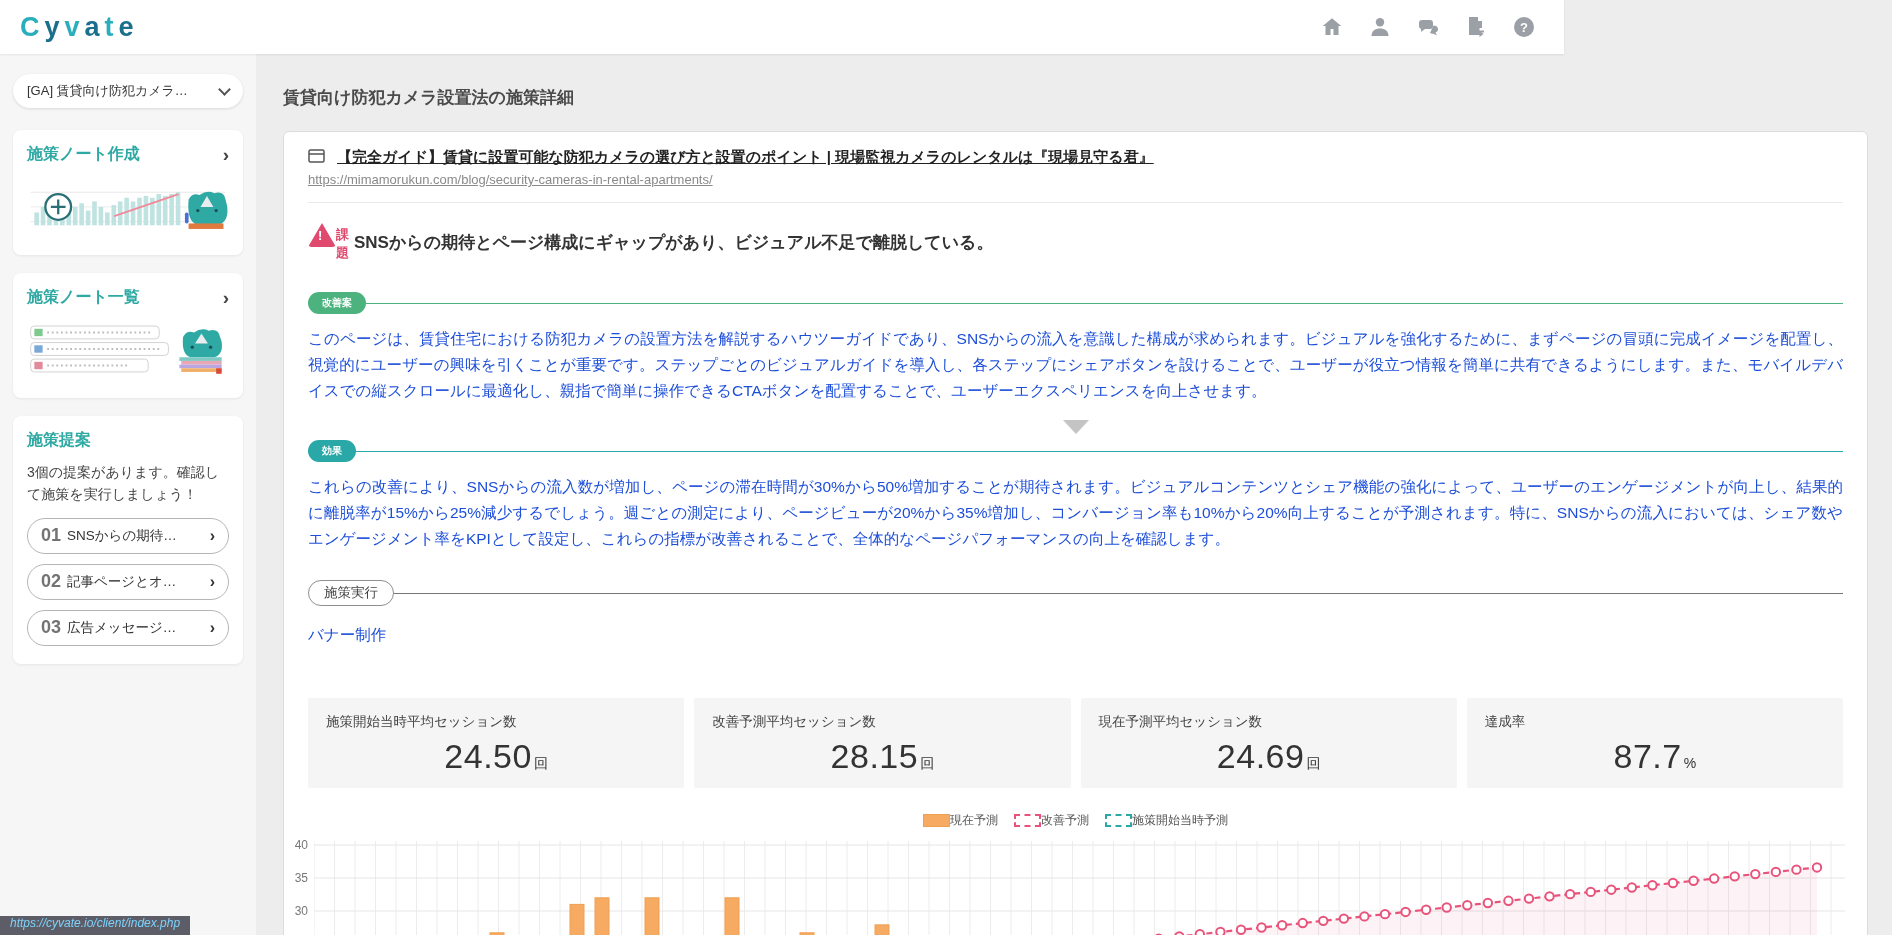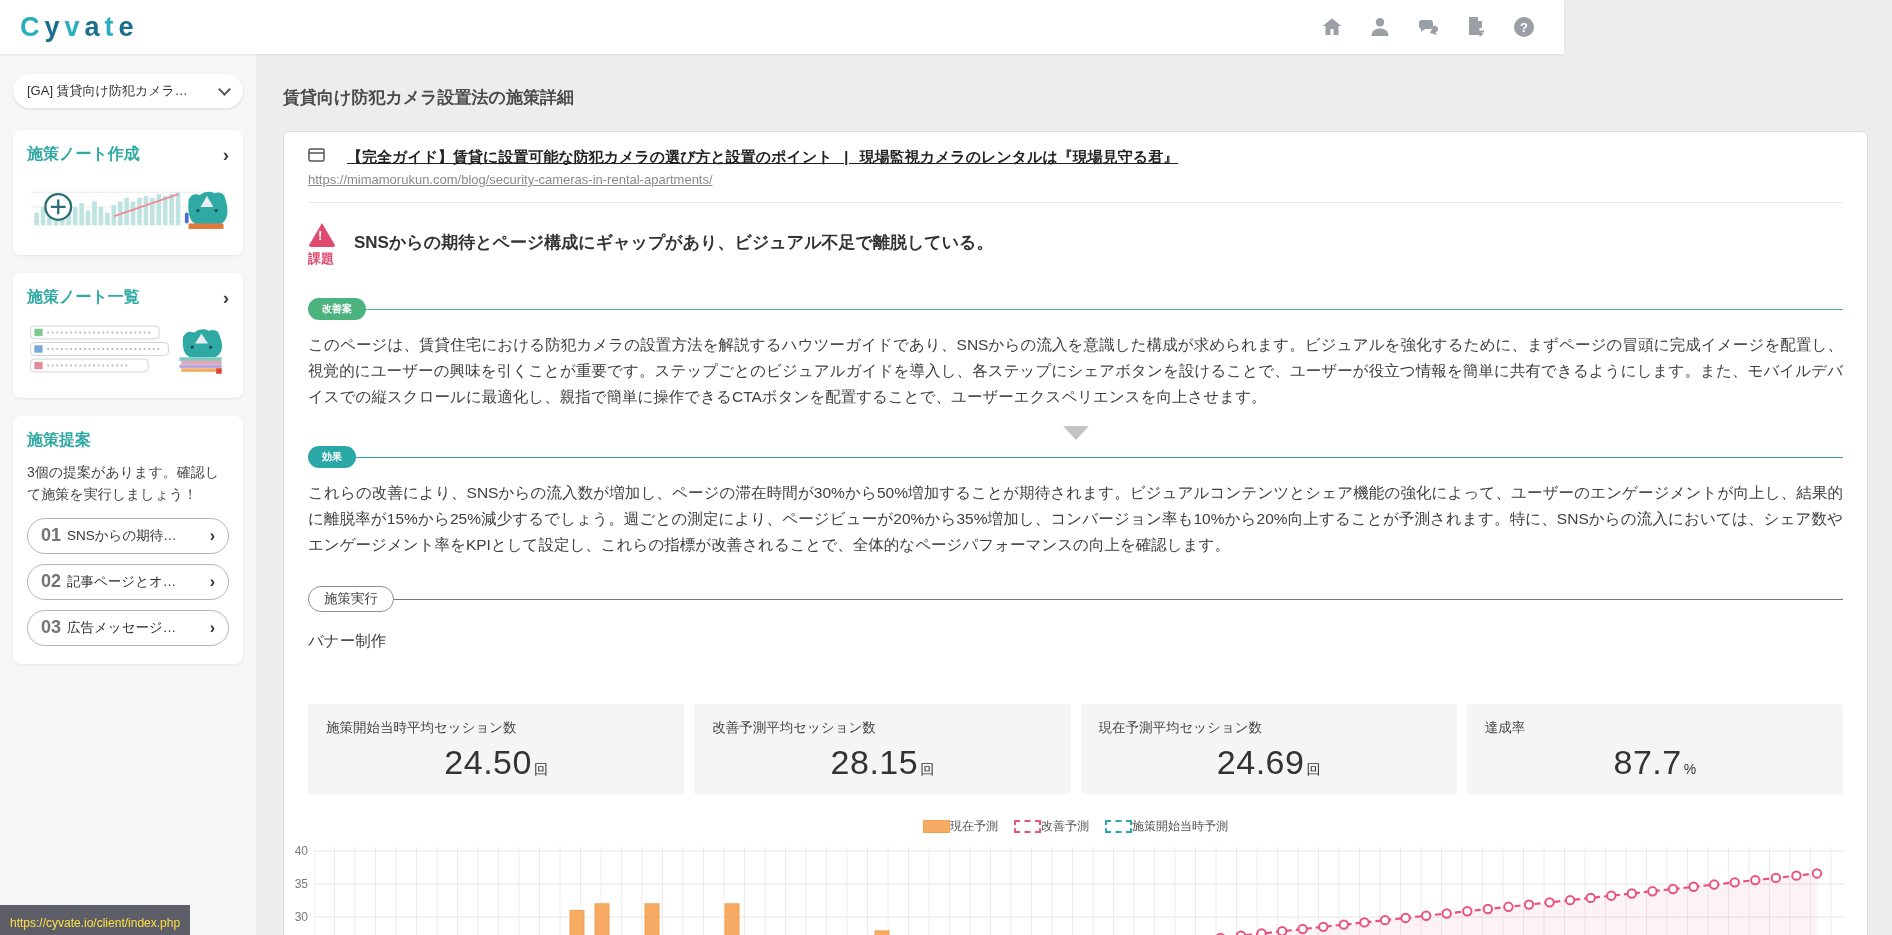--- a/index.html
+++ b/index.html
@@ -37,45 +37,45 @@
   .prop-num { color:#737373; font-weight:bold; margin-right:6px; font-size:18px; }
   .prop-label { color:#333; flex:1; text-align:left; white-space:nowrap; overflow:hidden; }
   .prop-chev { color:#333; font-weight:bold; font-size:16px; }
 
   
   .main { position:absolute; top:54px; left:256px; right:0; bottom:0; background:#ededed;
     padding:32px 24px 0 27px; overflow:hidden; }
   .page-title { font-size:17px; font-weight:bold; color:#4a4a4a; margin-bottom:22px; }
   .card { background:#fff; border:1px solid #dcdcdc; border-radius:6px; padding:16px 24px 40px; min-height:1200px; }
 
-  .article-row { display:flex; gap:22px;font-family:Liberation Mono, monospace; }
+  .article-row { display:flex; align-items:center; gap:12px; }
   .article-icon svg { width:17px; height:14px; stroke:#555; fill:none; }
   .article-title { font-size:15px; font-weight:bold; color:#222; text-decoration:underline; cursor:pointer; }
   .article-url { display:inline-block; margin-top:5px; font-size:13px; color:#8a8a8a; text-decoration:underline; cursor:pointer; }
   .divider { border-bottom:1px solid #e9e9e9; margin-top:14px; }
 
   .issue-row { display:flex; margin-top:20px; }
-  .issue-iconcol { width:46px; display:flex; flex-direction:column; align-items:flex-start; }
+  .issue-iconcol { width:46px; display:flex; align-items:flex-start; }
   .warn-tri { width:0; height:0; border-left:14px solid transparent; border-right:14px solid transparent;
     border-bottom:24px solid #e04a6e; position:relative; border-radius:4px; }
   .warn-tri:after { content:"!"; position:absolute; left:-4px; top:5px; color:#fff; font-weight:bold; font-size:13px; }
   .issue-label { color:#e04a6e; font-size:13px; font-weight:bold; margin-top:3px; }
   .issue-headline { font-size:17px; font-weight:bold; color:#333; padding-top:8px; }
 
   .sec { margin-top:30px; }
   .sec-head { display:flex; align-items:center; }
   .pill { color:#fff; font-size:10px; font-weight:bold; padding:4px 14px; border-radius:14px; white-space:nowrap; }
   .pill-green { background:#4db37e; }
   .pill-teal { background:#2aa8a8; }
   .pill-outline { background:#fff; color:#444; font-size:13.5px; padding:3px 15px; border:1px solid #8f8f8f; border-radius:14px; font-weight:normal; }
   .sec-line { flex:1; height:1px; }
   .line-green { background:#4db37e; }
   .line-teal { background:#2aa8a8; }
   .line-gray { background:#777; }
-  .sec-body { margin-top:12px; font-size:15.5px; line-height:26px; color:#404040; text-align:justify; }
+  .sec-body { margin-top:12px; font-size:15.5px; line-height:26px; color:#1d4ed8; text-align:justify; }
 
   .tri-divider { width:0; height:0; border-left:13px solid transparent; border-right:13px solid transparent;
     border-top:14px solid #c4c4c4; margin:16px auto 2px; }
 
   .stats { display:flex; gap:10px; margin-top:50px; }
   .stat { flex:1; background:#f5f5f5; border-radius:2px; padding:15px 18px 12px; }
   .stat-label { font-size:13.5px; color:#444; }
   .stat-valrow { text-align:center; margin-top:6px; }
   .stat-value { font-size:34px; color:#333; letter-spacing:.5px; }
   .stat-unit { font-size:14px; color:#333; margin-left:2px; }
@@ -86,22 +86,22 @@
   .sw { width:27px; height:13px; }
   .sw-bar { background:#f6aa62; border:1px solid #efa052; }
   .sw-pink { background:#fff; border:2px dashed #e8537b; }
   .sw-teal { background:#fff; border:2px dashed #2aa8a8; }
   .chart-wrap { position:relative; margin-left:6px; }
   .ylabels { position:absolute; left:-30px; top:0; width:24px; }
   .ylabel { position:absolute; right:0; font-size:12px; color:#777; line-height:14px; }
   #chart-svg { display:block; width:1531px; height:150px; }
 
   
-  .status-tip { position:absolute; left:0; bottom:0; background:#5d5d68; color:#fde047; font-size:12px;
-    padding:11px 10px 5px; z-index:30; }
+  .status-tip { position:absolute; left:0; bottom:0; background:#5d5d68; color:#7dd3fc; font-size:12px;
+    padding:0 10px 5px; z-index:30;font-style:italic; }
 </style>
 </head>
 <body>
 
 <div class="header">
   <div class="logo"><span>C</span><span>y</span><span>v</span><span>a</span><span>t</span><span>e</span></div>
   <div class="hicons">
     <span class="hicon">
       <svg viewBox="0 0 24 24">
           <path d="M12 3.2 2.8 11h2.7v9h5v-6h3v6h5v-9h2.7z"></path>

